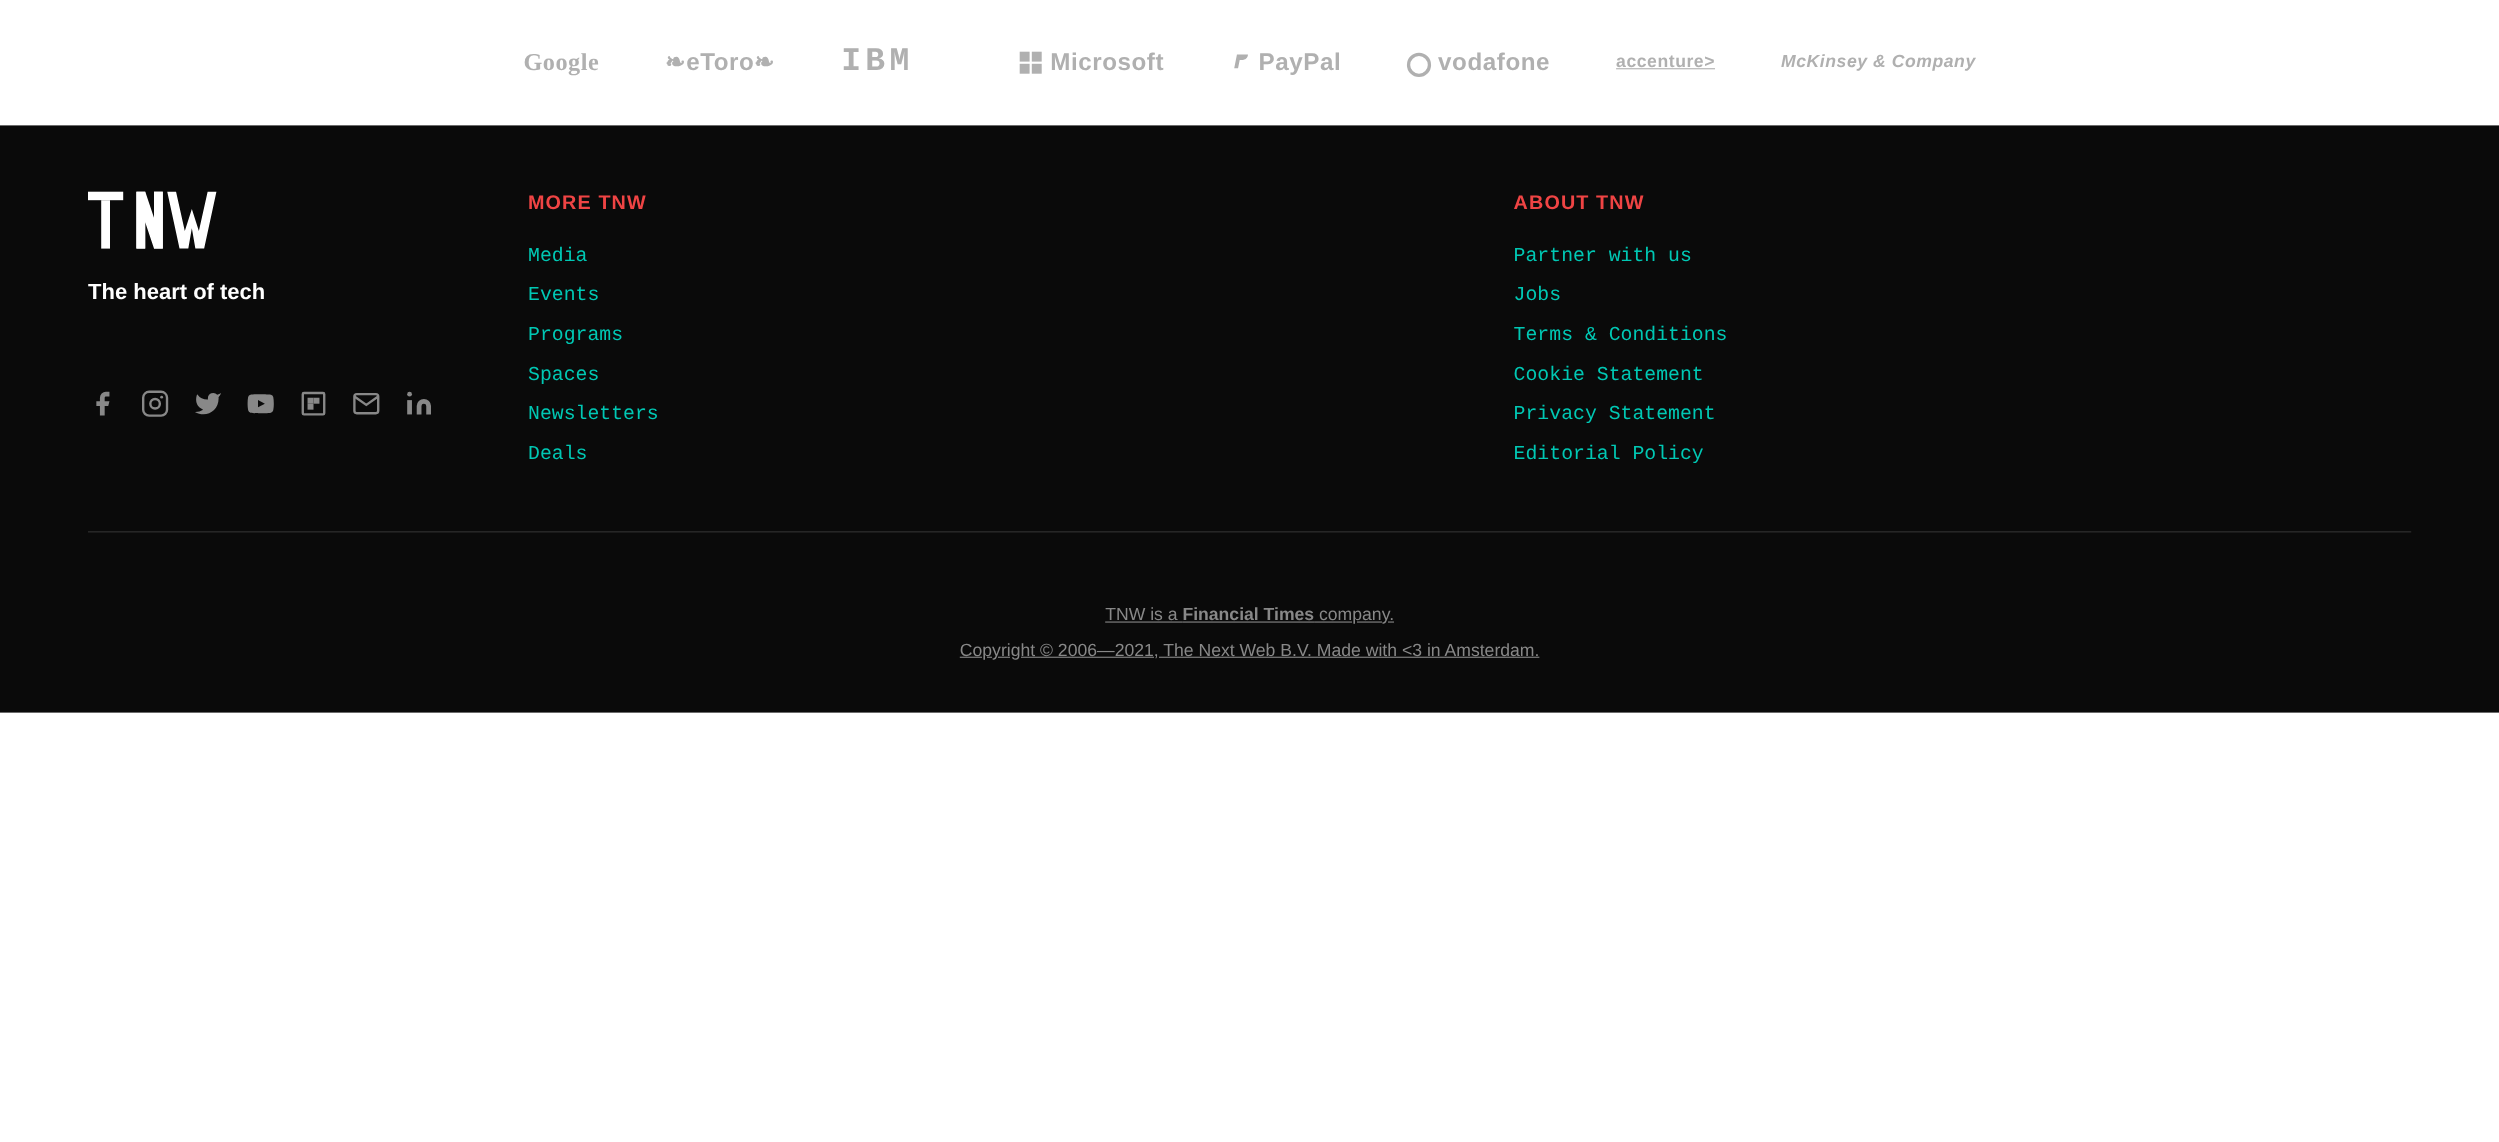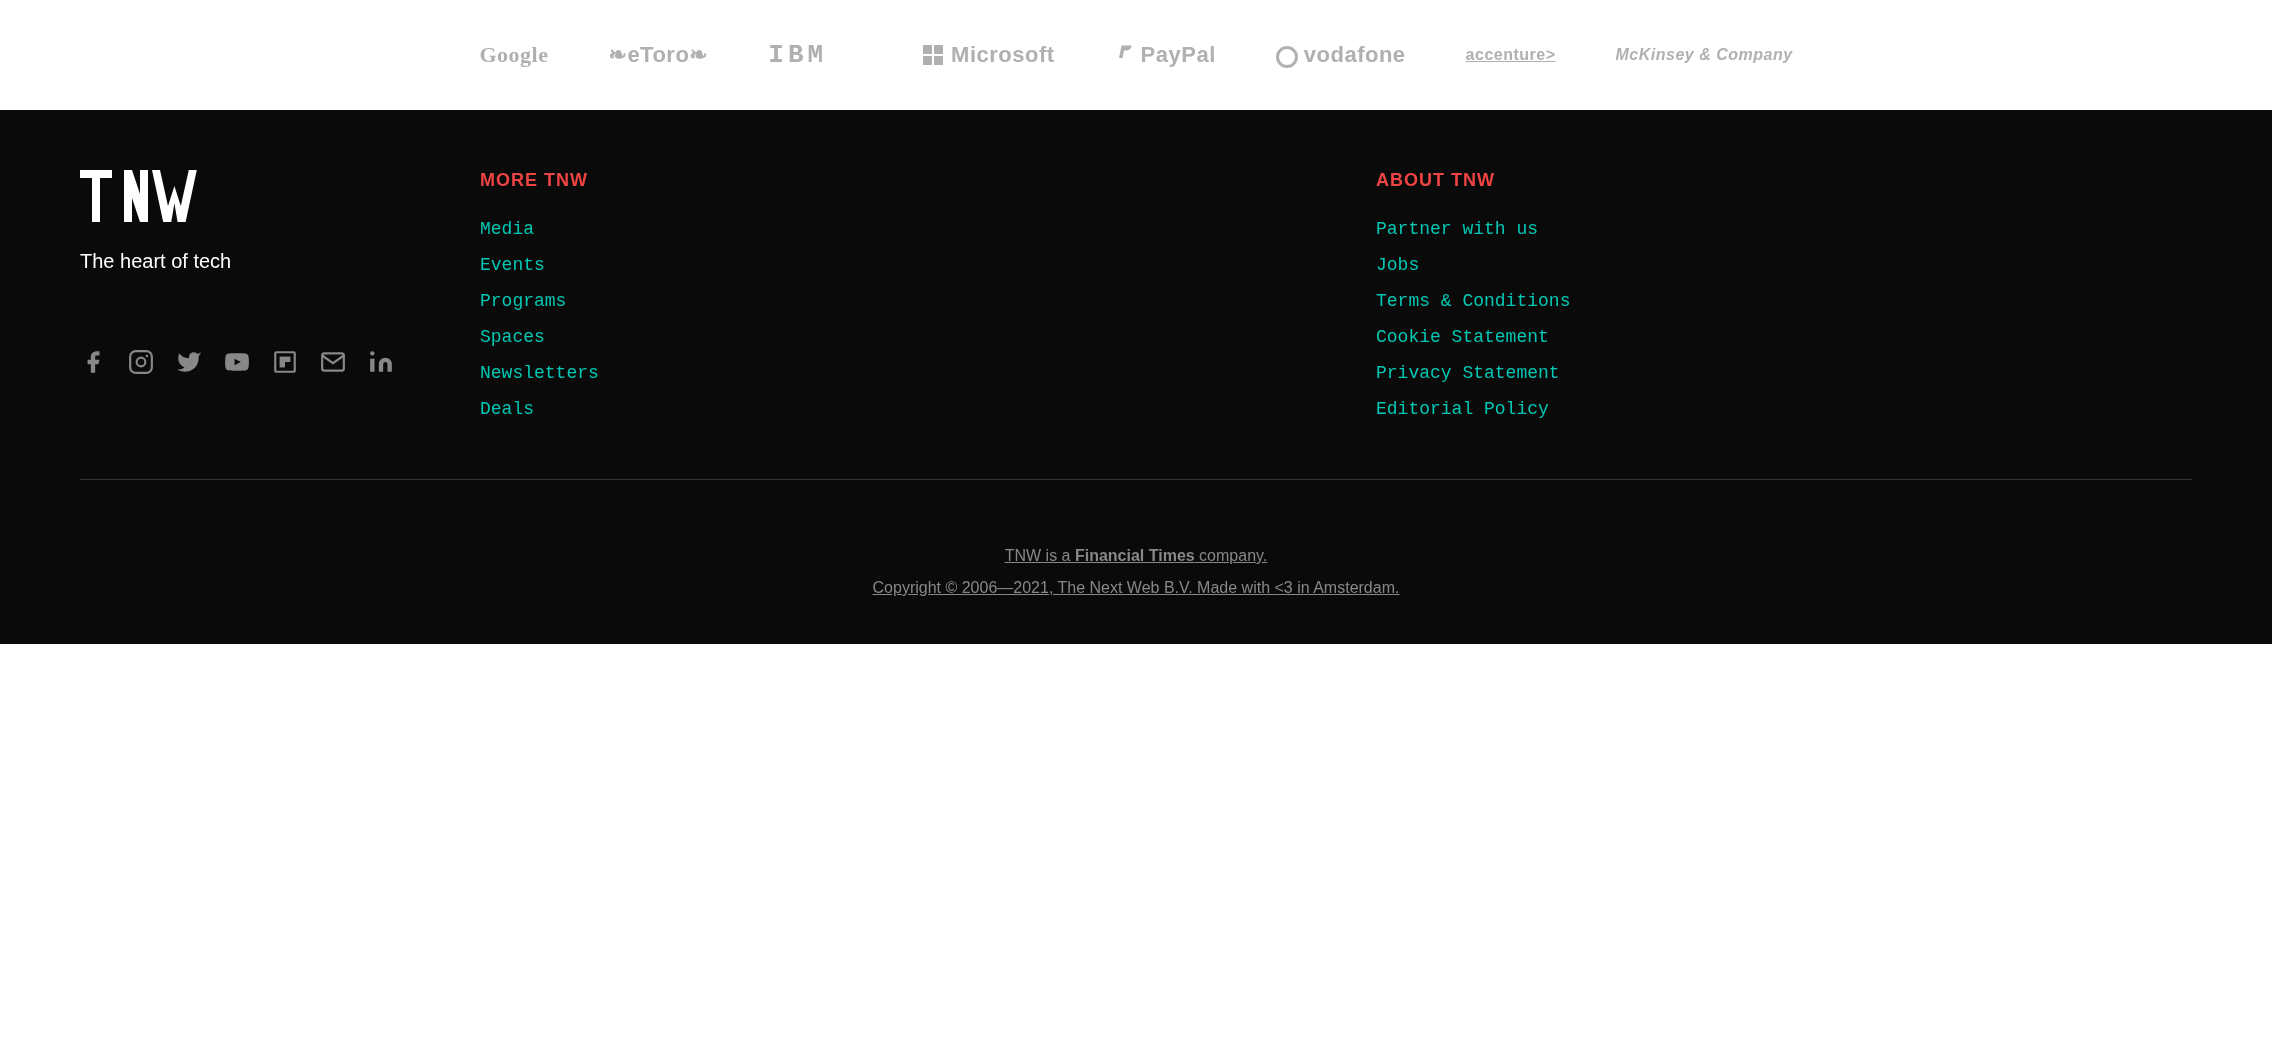--- a/index.html
+++ b/index.html
@@ -17,29 +17,29 @@
     }
     .sponsor-logo {
       color: #b0b0b0;
       font-size: 22px;
       font-weight: 600;
       letter-spacing: 0.5px;
       white-space: nowrap;
     }
     .sponsor-logo.google { font-family: Georgia, serif; font-style: normal; }
     .sponsor-logo.etoro { font-family: Arial, sans-serif; }
-    .sponsor-logo.ibm { font-family: 'Courier New', monospace; letter-spacing: 4px; font-weight: 700; font-size: 26px; }
+    .sponsor-logo.ibm { font-family: 'Courier New', monospace; letter-spacing: 4px; font-weight: 700; font-size: 30px; }
     .sponsor-logo.microsoft { display: flex; align-items: center; gap: 8px; padding-left: 36px; }
     .ms-grid { display: grid; grid-template-columns: 1fr 1fr; gap: 2px; width: 20px; height: 20px; }
     .ms-grid span { display: block; }
     .ms-grid span:nth-child(1) { background: #b0b0b0; }
     .ms-grid span:nth-child(2) { background: #b0b0b0; }
     .ms-grid span:nth-child(3) { background: #b0b0b0; }
     .ms-grid span:nth-child(4) { background: #b0b0b0; }
-    .sponsor-logo.paypal { display: flex; align-items: flex-start; gap: 6px; }
+    .sponsor-logo.paypal { display: flex; align-items: center; gap: 6px; }
     .sponsor-logo.vodafone { display: flex; align-items: flex-end; gap: 6px; }
     .vodafone-circle { width: 22px; height: 22px; border-radius: 50%; border: 3px solid #b0b0b0; display: inline-block; }
     .sponsor-logo.accenture { font-size: 16px; text-decoration: underline; }
     .sponsor-logo.mckinsey { font-size: 16px; font-style: italic; }
 
     
     .footer {
       background: #0a0a0a;
       color: #fff;
       padding: 60px 80px 0;
@@ -60,21 +60,21 @@
     }
 
     .tnw-logo svg {
       width: 160px;
       height: auto;
     }
 
     .tagline {
       color: #fff;
       font-size: 20px;
-      font-weight: 400;
+      font-weight: 700;
       margin-bottom: 76px;
     }
 
     .social-icons {
       display: flex;
       gap: 22px;
       align-items: center;
       margin-top: 40px;
     }
 

